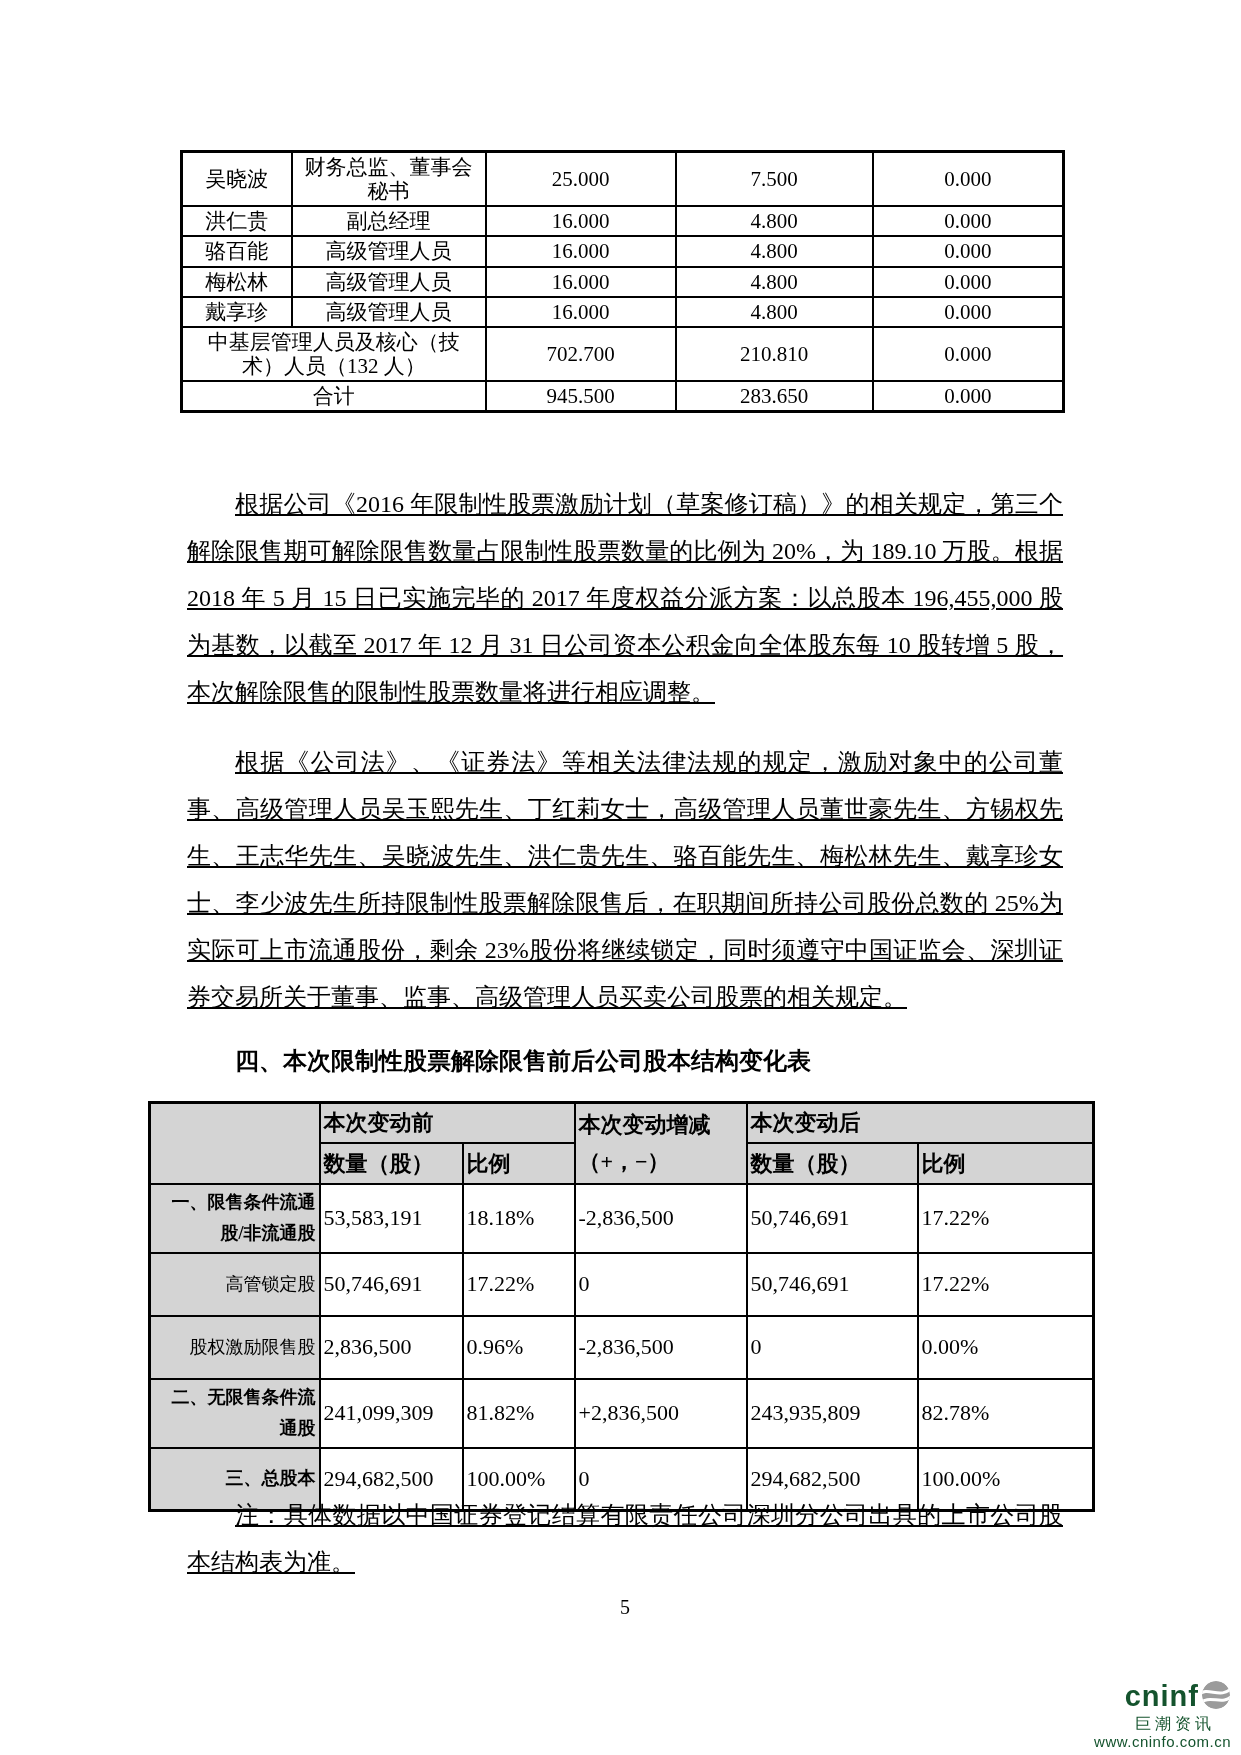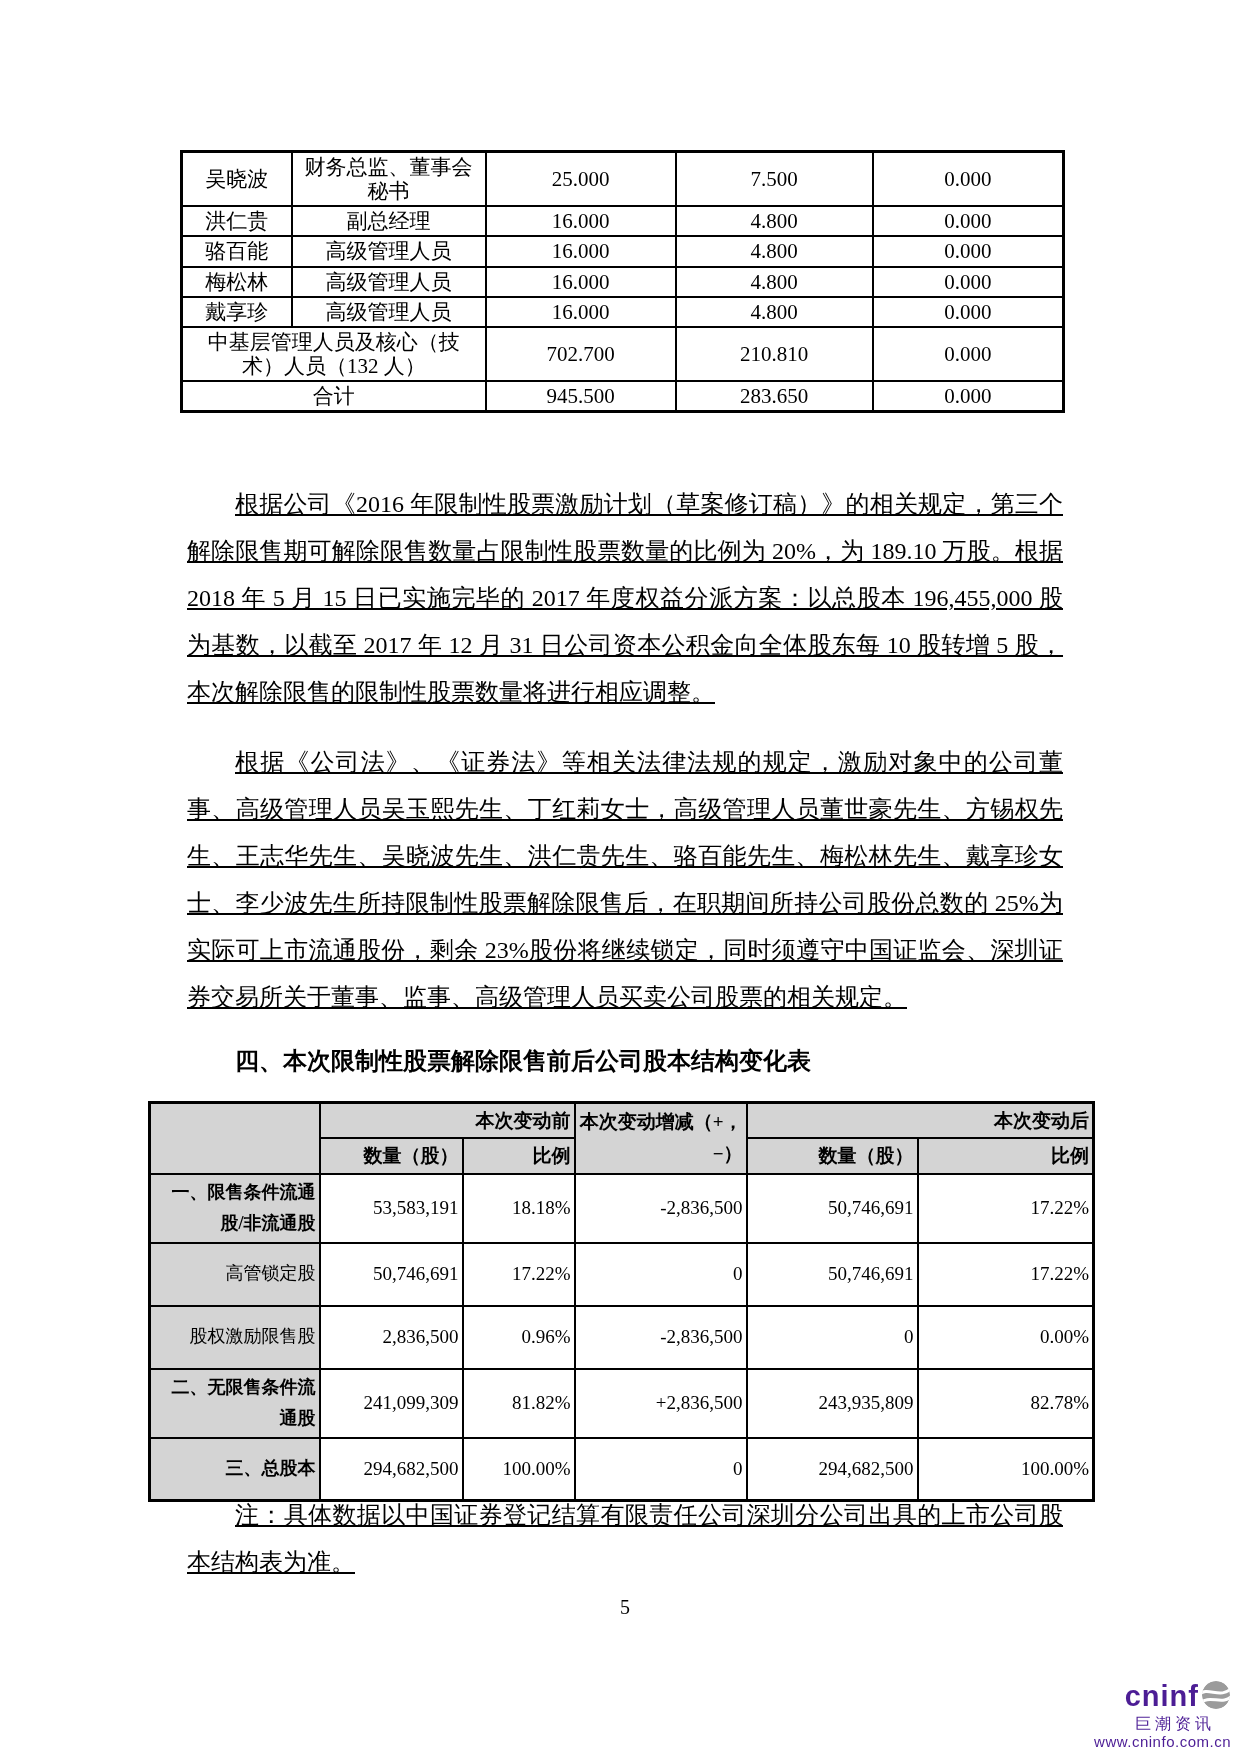--- a/index.html
+++ b/index.html
@@ -44,22 +44,22 @@
   }
 
   
   #table2 { position:absolute; left:148px; top:1101px; }
   #table2 table {
     border-collapse:collapse; table-layout:fixed; width:944px;
     border:3px solid #000;
   }
   #table2 td {
     border:2px solid #000;
-    text-align:right; vertical-align:middle;
-    font-size:19px; padding:2px 3px;
+    text-align:left; vertical-align:middle;
+    font-size:22px; padding:2px 3px;
   }
   #table2 tr.hrow { height:34px; }
   #table2 tr.brow { height:63px; }
   #table2 td.hd { background:#d4d4d4; font-weight:bold; }
   #table2 td.lbl {
     background:#d4d4d4; text-align:right;
     font-size:18px; line-height:1.75; padding-left:5px;margin-top:37px;
   }
   #table2 td.lbl.bold { font-weight:bold; }
   #table2 td.chg-hd { line-height:1.7; }
@@ -67,21 +67,21 @@
   
   #note { top:1492px; }
   #pagenum {
     position:absolute; left:187px; top:1596px; width:876px;
     text-align:center; font-size:20px;
   }
 
   
   #logo {
     position:absolute; top:1680px; right:10px; width:160px;
-    text-align:right; color:#4c1d95;
+    text-align:right; color:#14532d;
     font-family:"Liberation Sans","DejaVu Sans",sans-serif;
     line-height:1.1;
   }
   #logo .mark { display:flex; align-items:center; justify-content:flex-end; gap:2px; }
   #logo .word { font-size:29px; font-weight:bold; letter-spacing:1px; }
   #logo .cn   { font-size:16px; letter-spacing:4px; margin-top:1px; padding-right:16px; }
   #logo .url  { font-size:15px; letter-spacing:0.5px; margin-top:2px; }
 </style>
 </head>
 <body>

